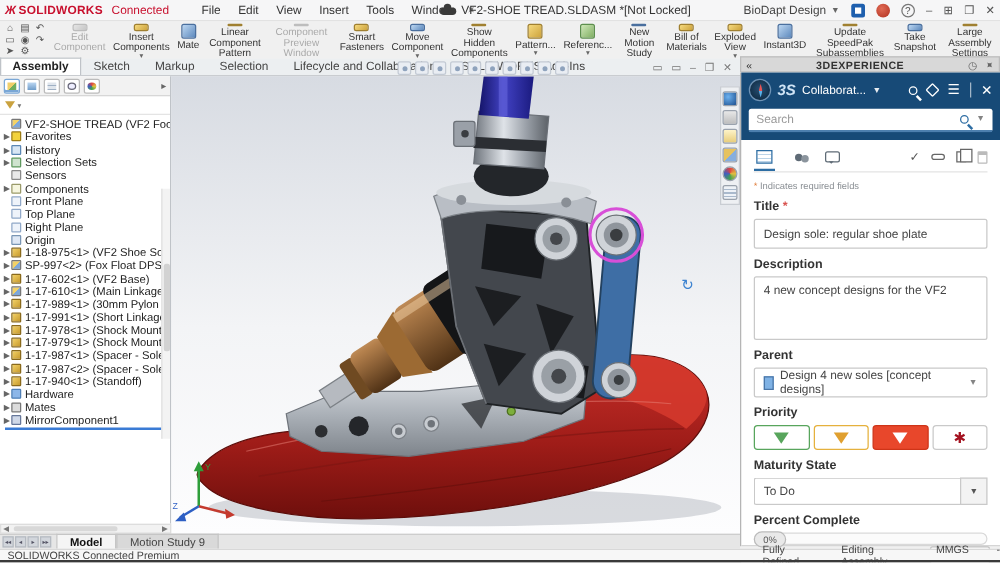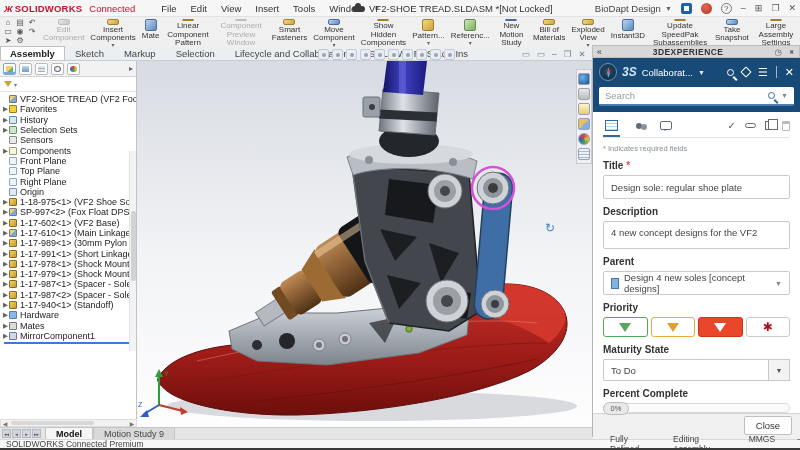--- a/index.html
+++ b/index.html
@@ -128,21 +128,21 @@
   .i-check{font-size:10px;color:#555}
   .i-link{width:11px;height:5px;border:1.5px solid #666;border-radius:3px;display:inline-block}
   .i-copy{width:8px;height:9px;border:1px solid #666;position:relative;display:inline-block}
   .i-copy:after{content:"";position:absolute;left:2px;top:-3px;width:8px;height:9px;border:1px solid #666;background:#fff}
   .i-trash{width:8px;height:10px;border:1px solid #bbb;border-top:3px solid #bbb;border-radius:1px;display:inline-block}
   .req-note{font-size:7.5px;color:#8a8f94;margin:6px 0 4px}
   .req-note .star{color:#e07b39}
   .xp-label{font-size:10px;font-weight:bold;color:#333;margin:7px 0 4px}
   .xp-label .star{color:#d9534f}
   .xp-input{border:1px solid #c9c9c9;border-radius:2px;height:24px;display:flex;align-items:center;padding:0 7px;font-size:9.5px;color:#444}
-  .xp-area{border:1px solid #c9c9c9;border-radius:2px;height:28px;padding:5px 7px;font-size:9.5px;color:#444}
+  .xp-area{border:1px solid #c9c9c9;border-radius:2px;height:51px;padding:5px 7px;font-size:9.5px;color:#444}
   .xp-select{border:1px solid #c9c9c9;border-radius:2px;height:24px;display:flex;align-items:center;padding:0 7px;font-size:9.5px;color:#444;gap:5px}
   .xp-select .chev{margin-left:auto;color:#777}
   .doc-ico{width:8px;height:11px;background:#7fb2e5;border:1px solid #4a76a8;flex:none}
   #prio{display:flex;gap:3px}
   .pbtn{flex:1;height:20px;border:1px solid #c9c9c9;border-radius:3px;background:#fff;display:flex;align-items:center;justify-content:center}
   .pbtn .funnel{width:0;height:0;border-left:6px solid transparent;border-right:6px solid transparent;border-top:9px solid currentColor}
   .p-low{border-color:#58a55c;color:#58a55c}
   .p-med{border-color:#e5b13d;color:#e0a030}
   .p-high{background:#e8472b;border-color:#ce3418;color:#fff}
   .p-urgent{color:#a41220;font-size:12px;line-height:10px}

